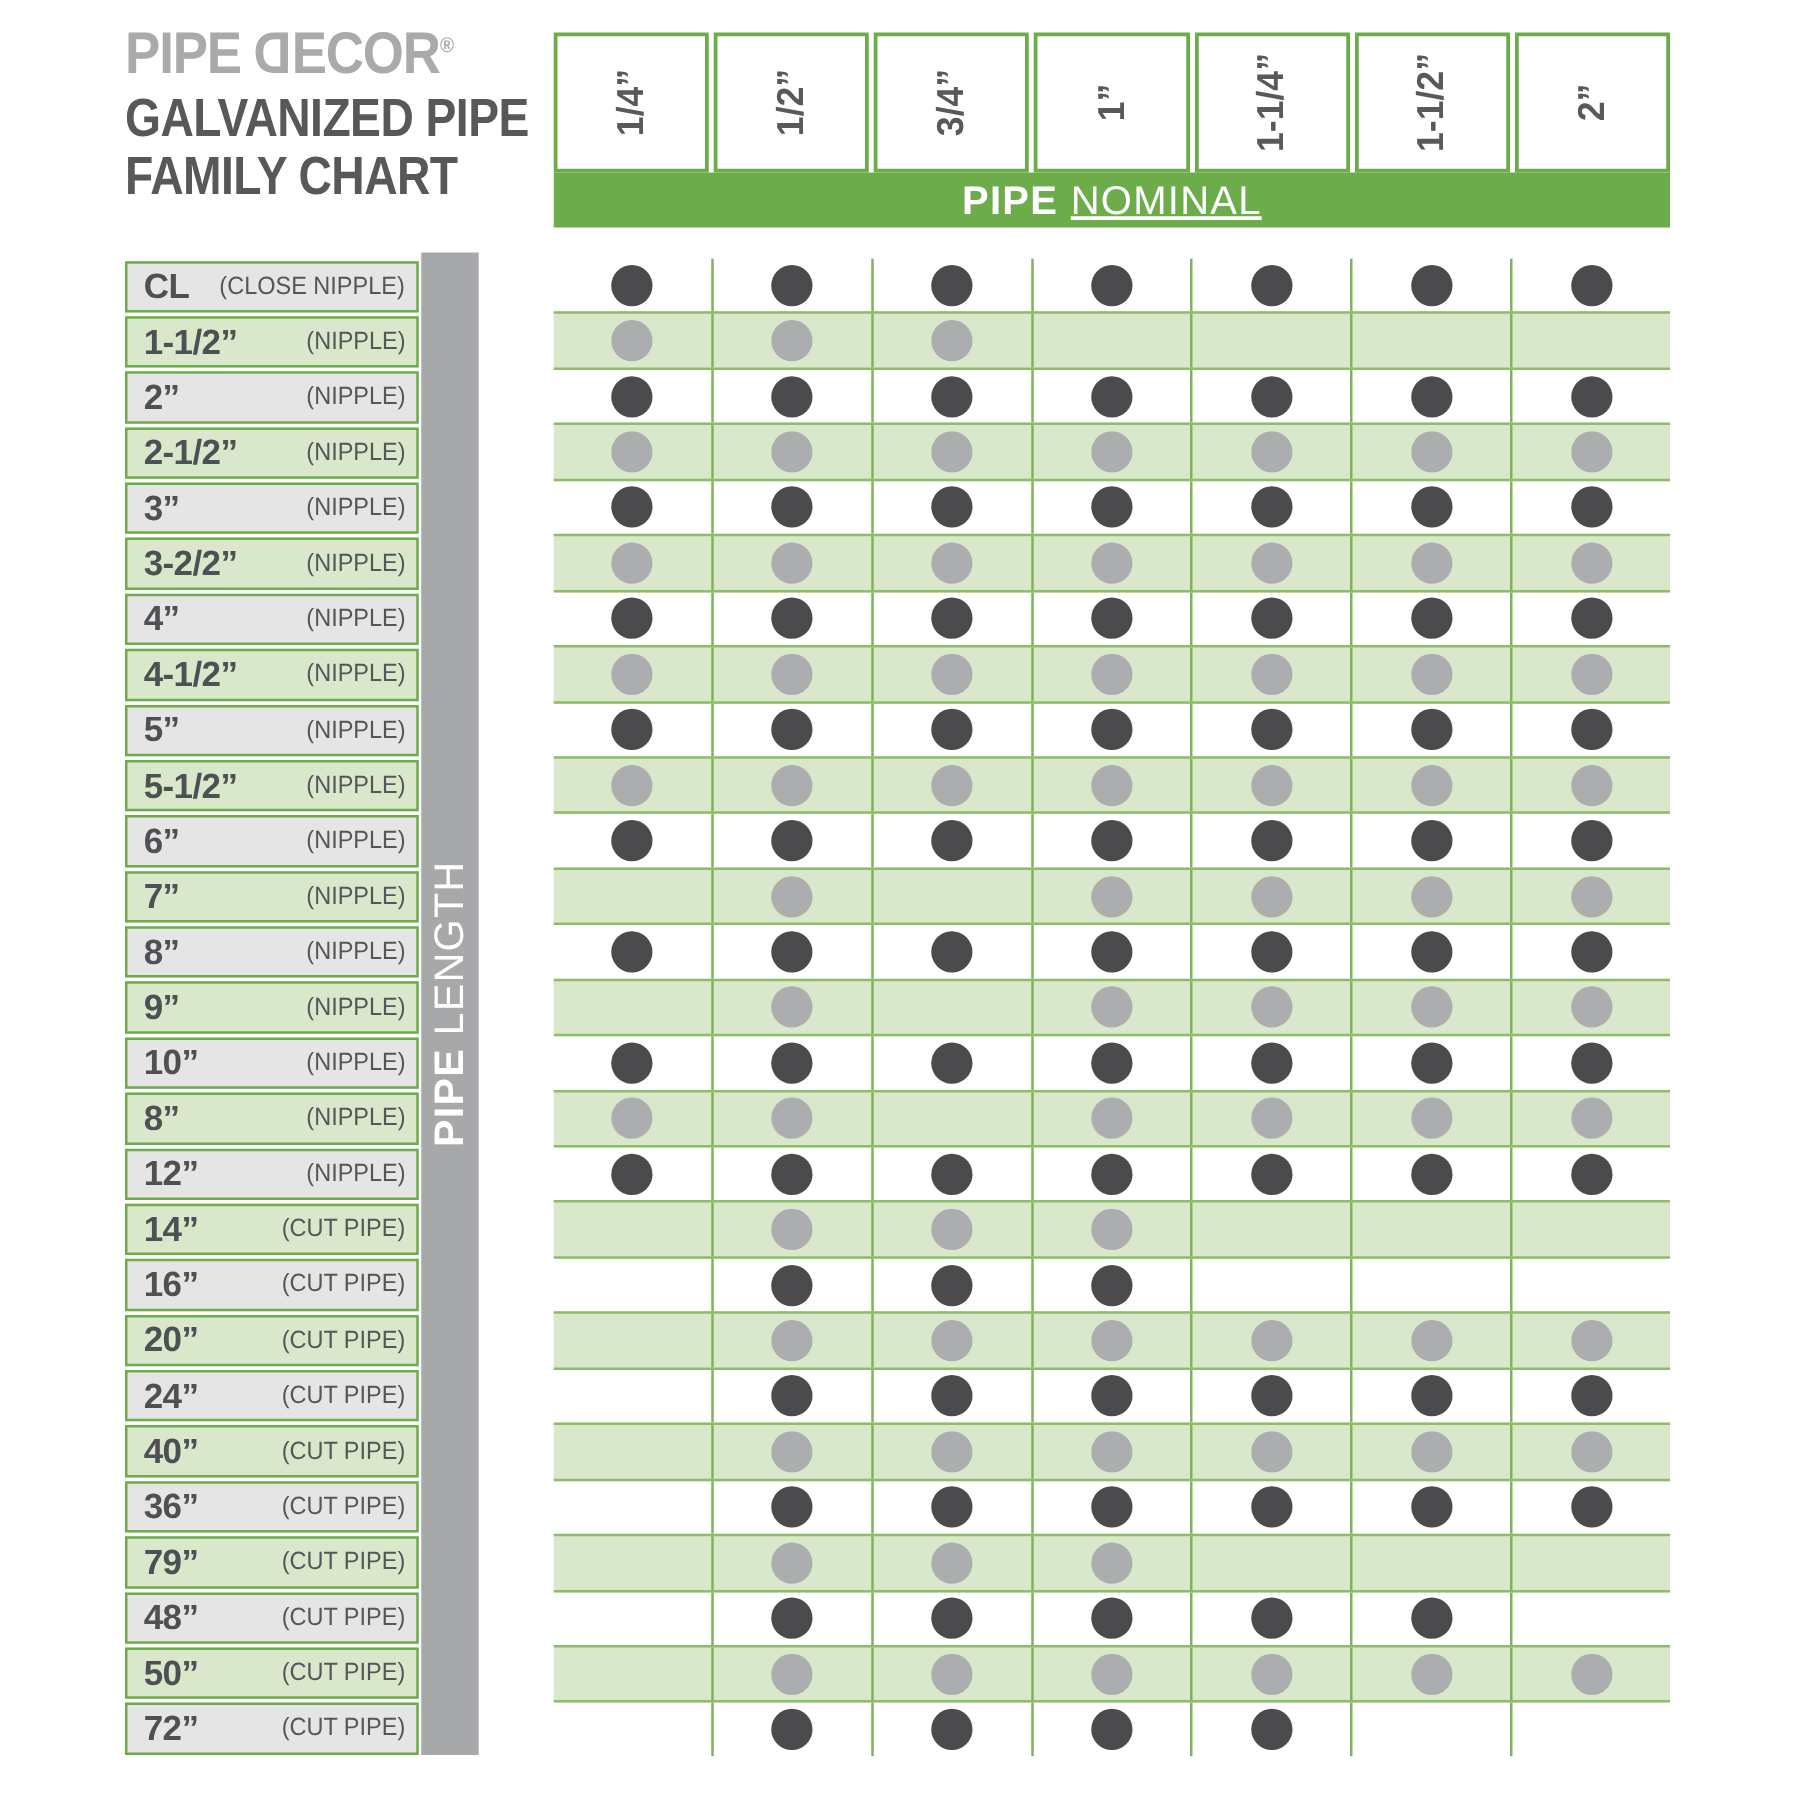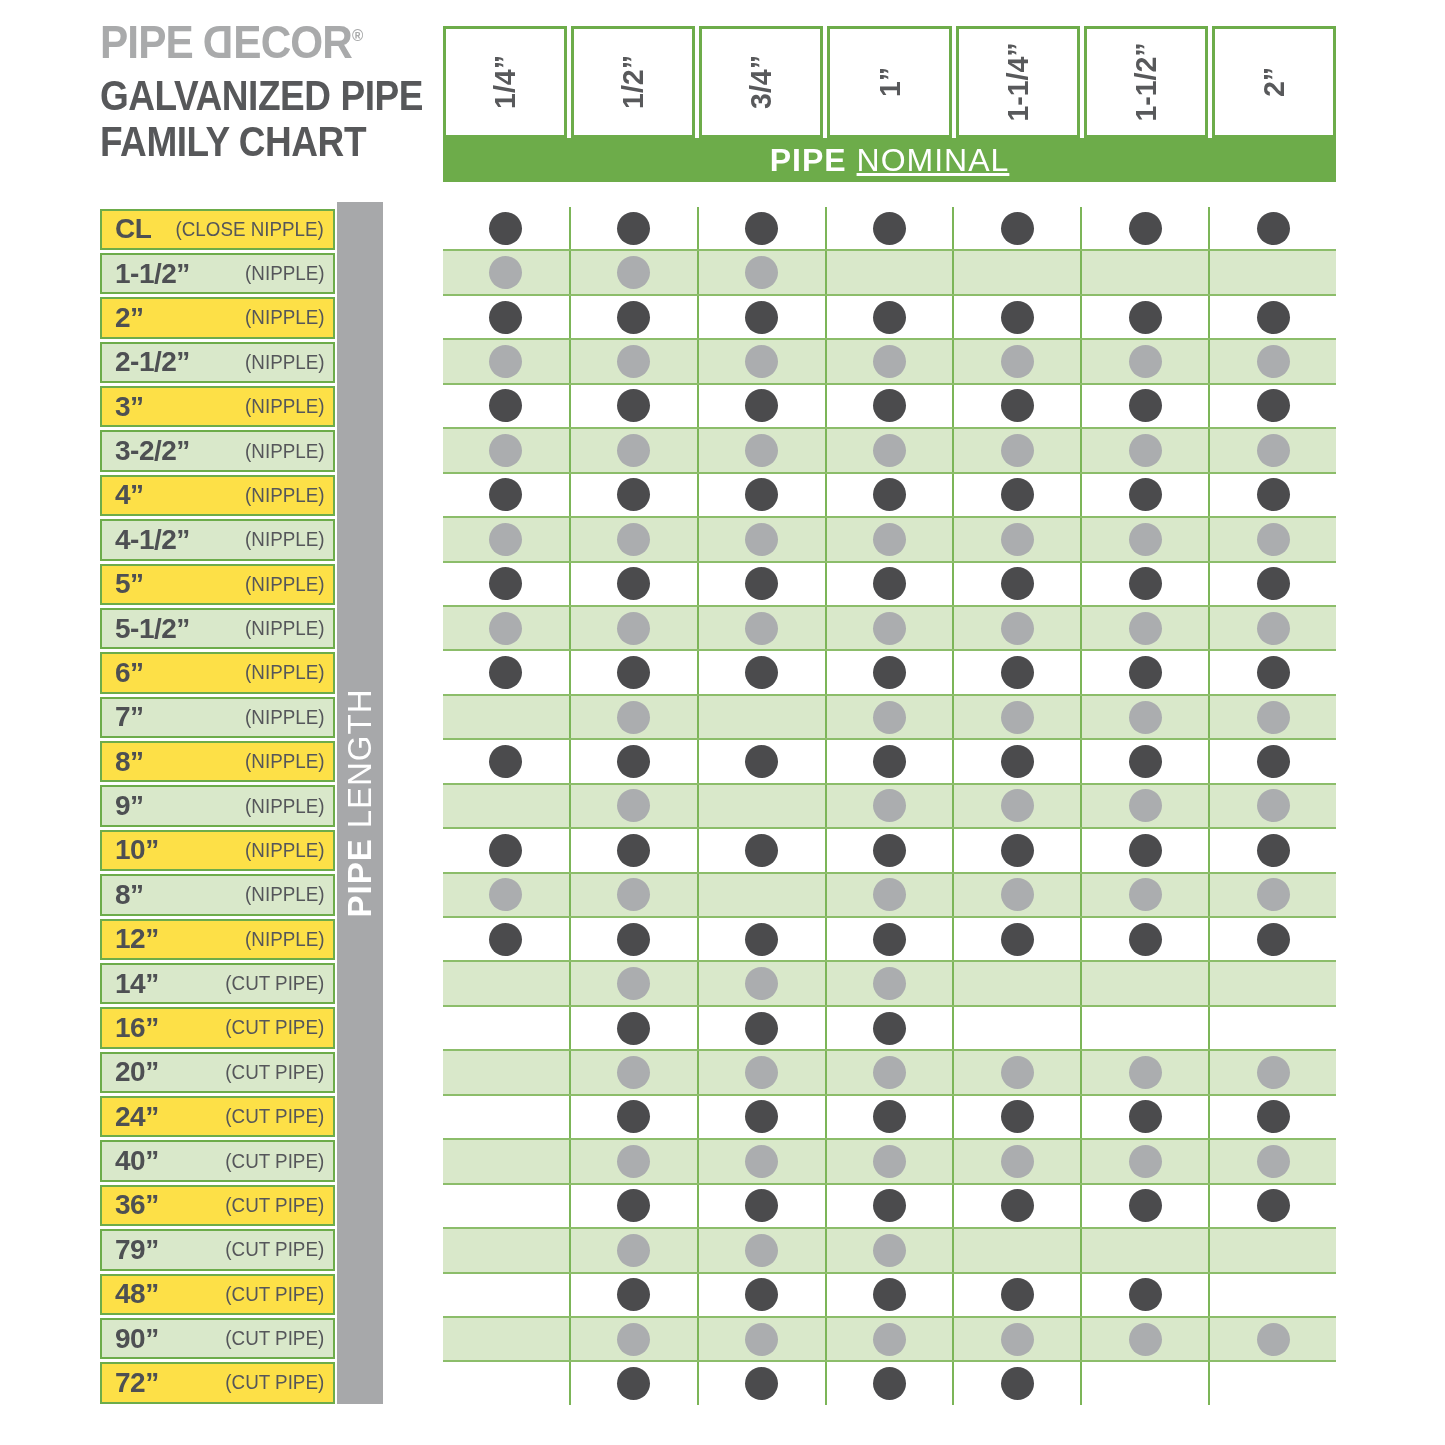--- a/index.html
+++ b/index.html
@@ -37,21 +37,21 @@
                     font-size:33px;letter-spacing:1px;}
   .length-bar .b{font-weight:700;margin-right:10px;}
   .length-bar .r{font-weight:400;}
 
   
   .row-labels{position:absolute;left:100px;top:207px;width:235px;height:1198px;
               display:flex;flex-direction:column;}
   .label-slot{flex:1;padding:1.5px 0;box-sizing:border-box;}
   .label-box{height:100%;box-sizing:border-box;border:2.5px solid #6dac4a;
              display:flex;align-items:center;justify-content:space-between;
-             padding:0 9px 0 13px;background:#fde047;}
+             padding:0 9px 0 13px;background:#e5e5e5;}
   .label-box.green{background:#d9e8ca;}
   .label-box .size{font-weight:700;font-size:28px;color:#4e5053;letter-spacing:-0.5px;}
   .label-box .type{font-weight:400;font-size:20px;color:#55565a;transform:scaleX(0.94);
                    transform-origin:right center;white-space:nowrap;}
 
   
   .matrix{position:absolute;left:443px;top:207px;width:893px;height:1198px;
           display:flex;flex-direction:column;}
   .mrow{flex:1;display:flex;}
   .mrow.green{background:#d9e8ca;border-top:2px solid #8cbd6a;border-bottom:2px solid #8cbd6a;
@@ -255,21 +255,21 @@
         </div>
       </div>
       <div class="label-slot">
         <div class="label-box white">
           <span class="size">48”</span>
           <span class="type">(CUT PIPE)</span>
         </div>
       </div>
       <div class="label-slot">
         <div class="label-box green">
-          <span class="size">90”</span>
+          <span class="size">50”</span>
           <span class="type">(CUT PIPE)</span>
         </div>
       </div>
       <div class="label-slot">
         <div class="label-box white">
           <span class="size">72”</span>
           <span class="type">(CUT PIPE)</span>
         </div>
       </div>
     </div>

